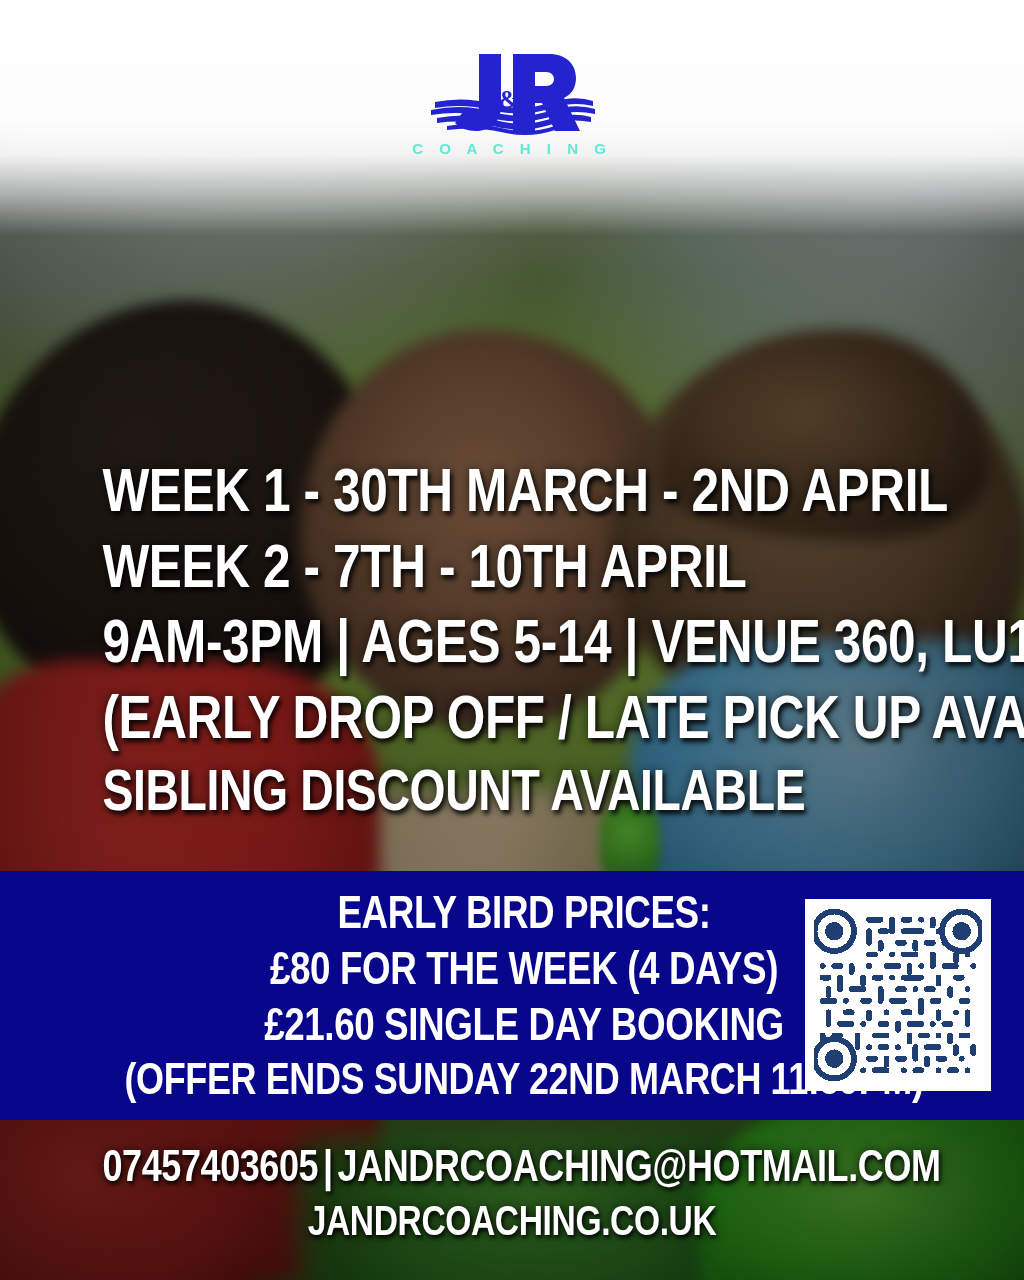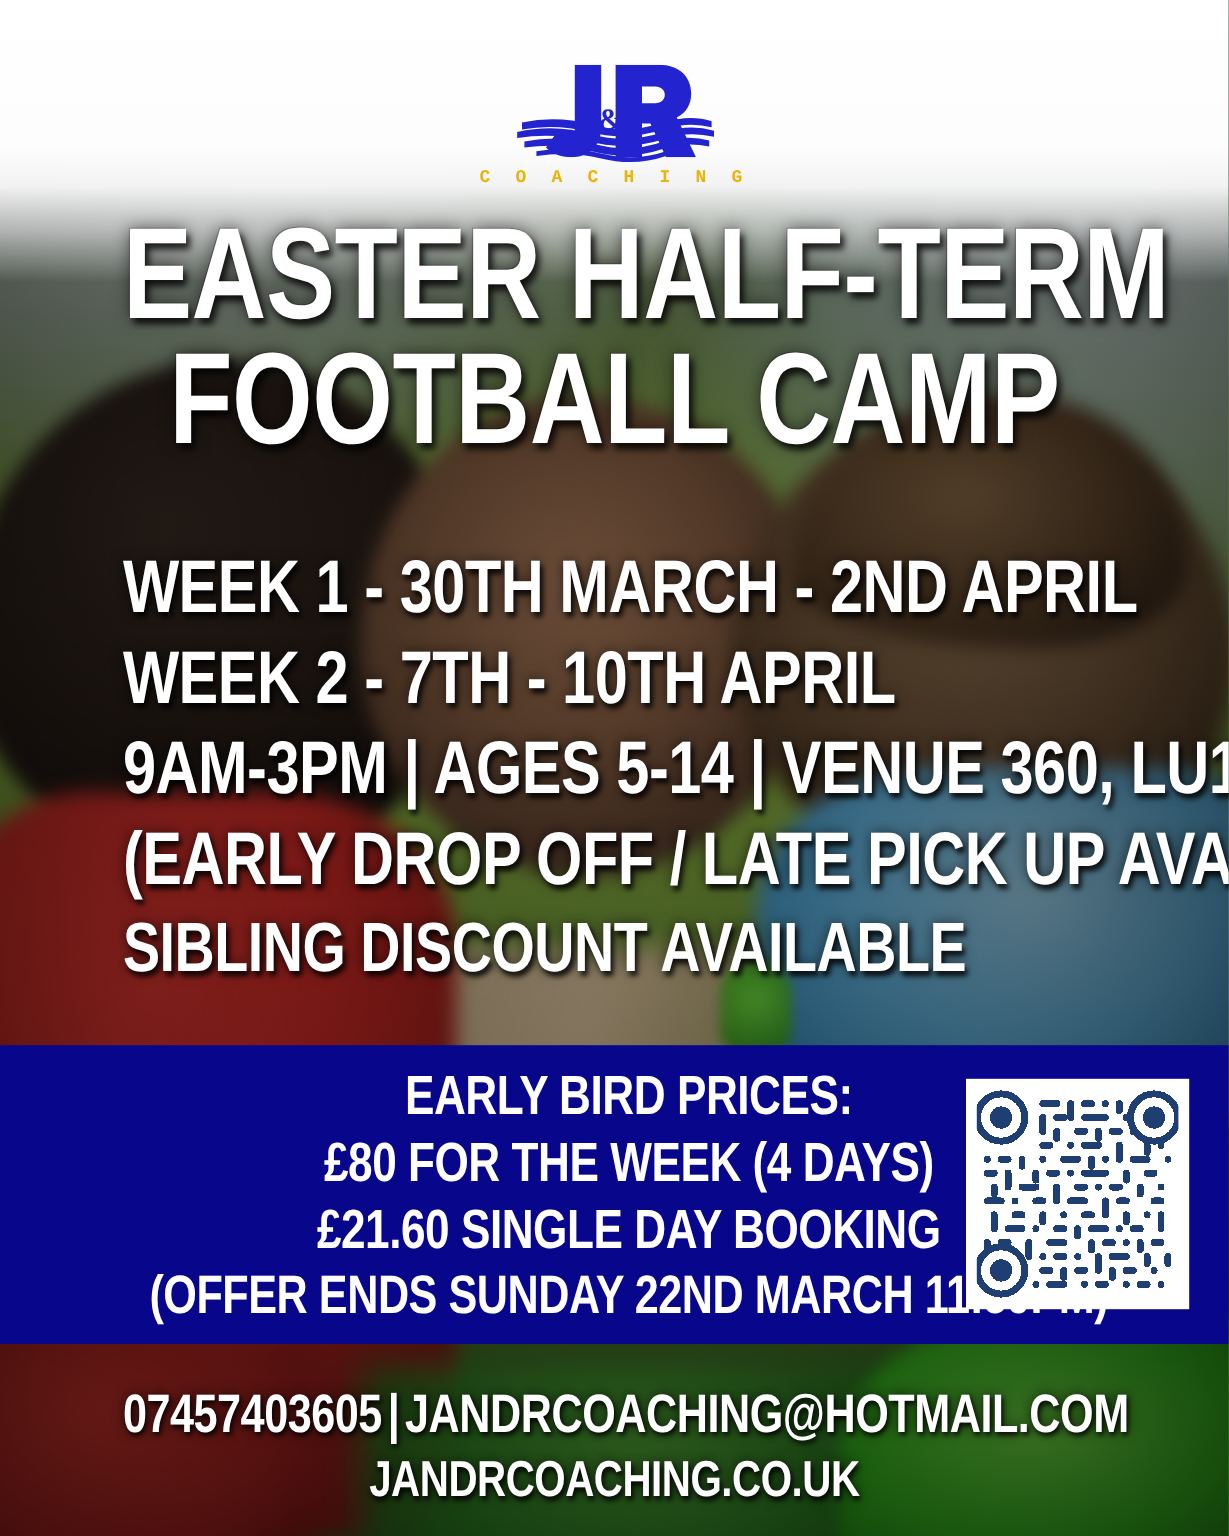--- a/index.html
+++ b/index.html
@@ -148,25 +148,25 @@
     display: flex; flex-direction: column; align-items: center;
     z-index: 6;
   }
   .logo-mark {
     position: relative;
     width: 190px; height: 90px;
   }
   .logo-mark svg { display: block; }
   .logo-sub {
     margin-top: 4px;
-    color: #eab308;
+    color: #5eead4;
     font-size: 15px;
     letter-spacing: 6px;
     font-weight: 700;
-    font-family: Liberation Mono, monospace;
+    font-family: Liberation Sans, sans-serif;
   }
 
   
   .cond {
     font-family: "Liberation Sans Narrow", "Liberation Sans", sans-serif;
     font-weight: 700;
     transform: scaleX(.80);
     transform-origin: center center;
     white-space: nowrap;
     letter-spacing: -0.5px;
@@ -238,21 +238,20 @@
     z-index: 8;
   }
   .qr-box svg { display: block; width: 100%; height: 100%; }
 
   
   .footer-block {
     position: absolute;
     left: 0; right: 0; top: 1138px;
     z-index: 6;
     text-align: center;
-    margin-top: 12px;
   }
   .fl {
     color: #ffffff;
     font-size: 45px;
     line-height: 1.26;
     text-shadow:
       2px 3px 5px rgba(0,0,0,.85),
       0 0 12px rgba(0,0,0,.7);
   }
   .fl.small { font-size: 42px; }
@@ -304,24 +303,20 @@
           <path d="M18 56 q30 -6 58 2 q30 8 60 -2 q22 -7 40 -1 l0 5 q-20 -5 -40 2 q-32 10 -62 2 q-28 -7 -56 -2 Z"></path>
           <path d="M14 64 q32 -7 62 2 q30 8 60 -2 q22 -7 42 -1 l0 5 q-22 -5 -42 2 q-32 10 -62 2 q-28 -8 -60 -3 Z"></path>
           <path d="M20 72 q30 -6 58 2 q30 8 58 -2 q20 -6 38 -1 l0 5 q-20 -4 -38 2 q-30 10 -60 2 q-26 -7 -56 -3 Z"></path>
           <path d="M30 80 q28 -5 54 2 q28 7 54 -2 l0 4 q-26 9 -54 2 q-26 -6 -54 -2 Z"></path>
         </g>
       </svg>
     </div>
     <div class="logo-sub">C O A C H I N G</div>
   </div>
 
-  <div class="headline-block">
-    <div class="hl cond">EASTER HALF-TERM</div>
-    <div class="hl cond">FOOTBALL CAMP</div>
-  </div>
 
   <div class="details-block">
     <div class="dl cond">WEEK 1 - 30TH MARCH - 2ND APRIL</div>
     <div class="dl cond">WEEK 2 - 7TH - 10TH APRIL</div>
     <div class="dl cond">9AM-3PM | AGES 5-14 | VENUE 360, LU1 3JH</div>
     <div class="dl cond">(EARLY DROP OFF / LATE PICK UP AVAILABLE)</div>
     <div class="dl cond small">SIBLING DISCOUNT AVAILABLE</div>
   </div>
 
   <div class="price-panel">

